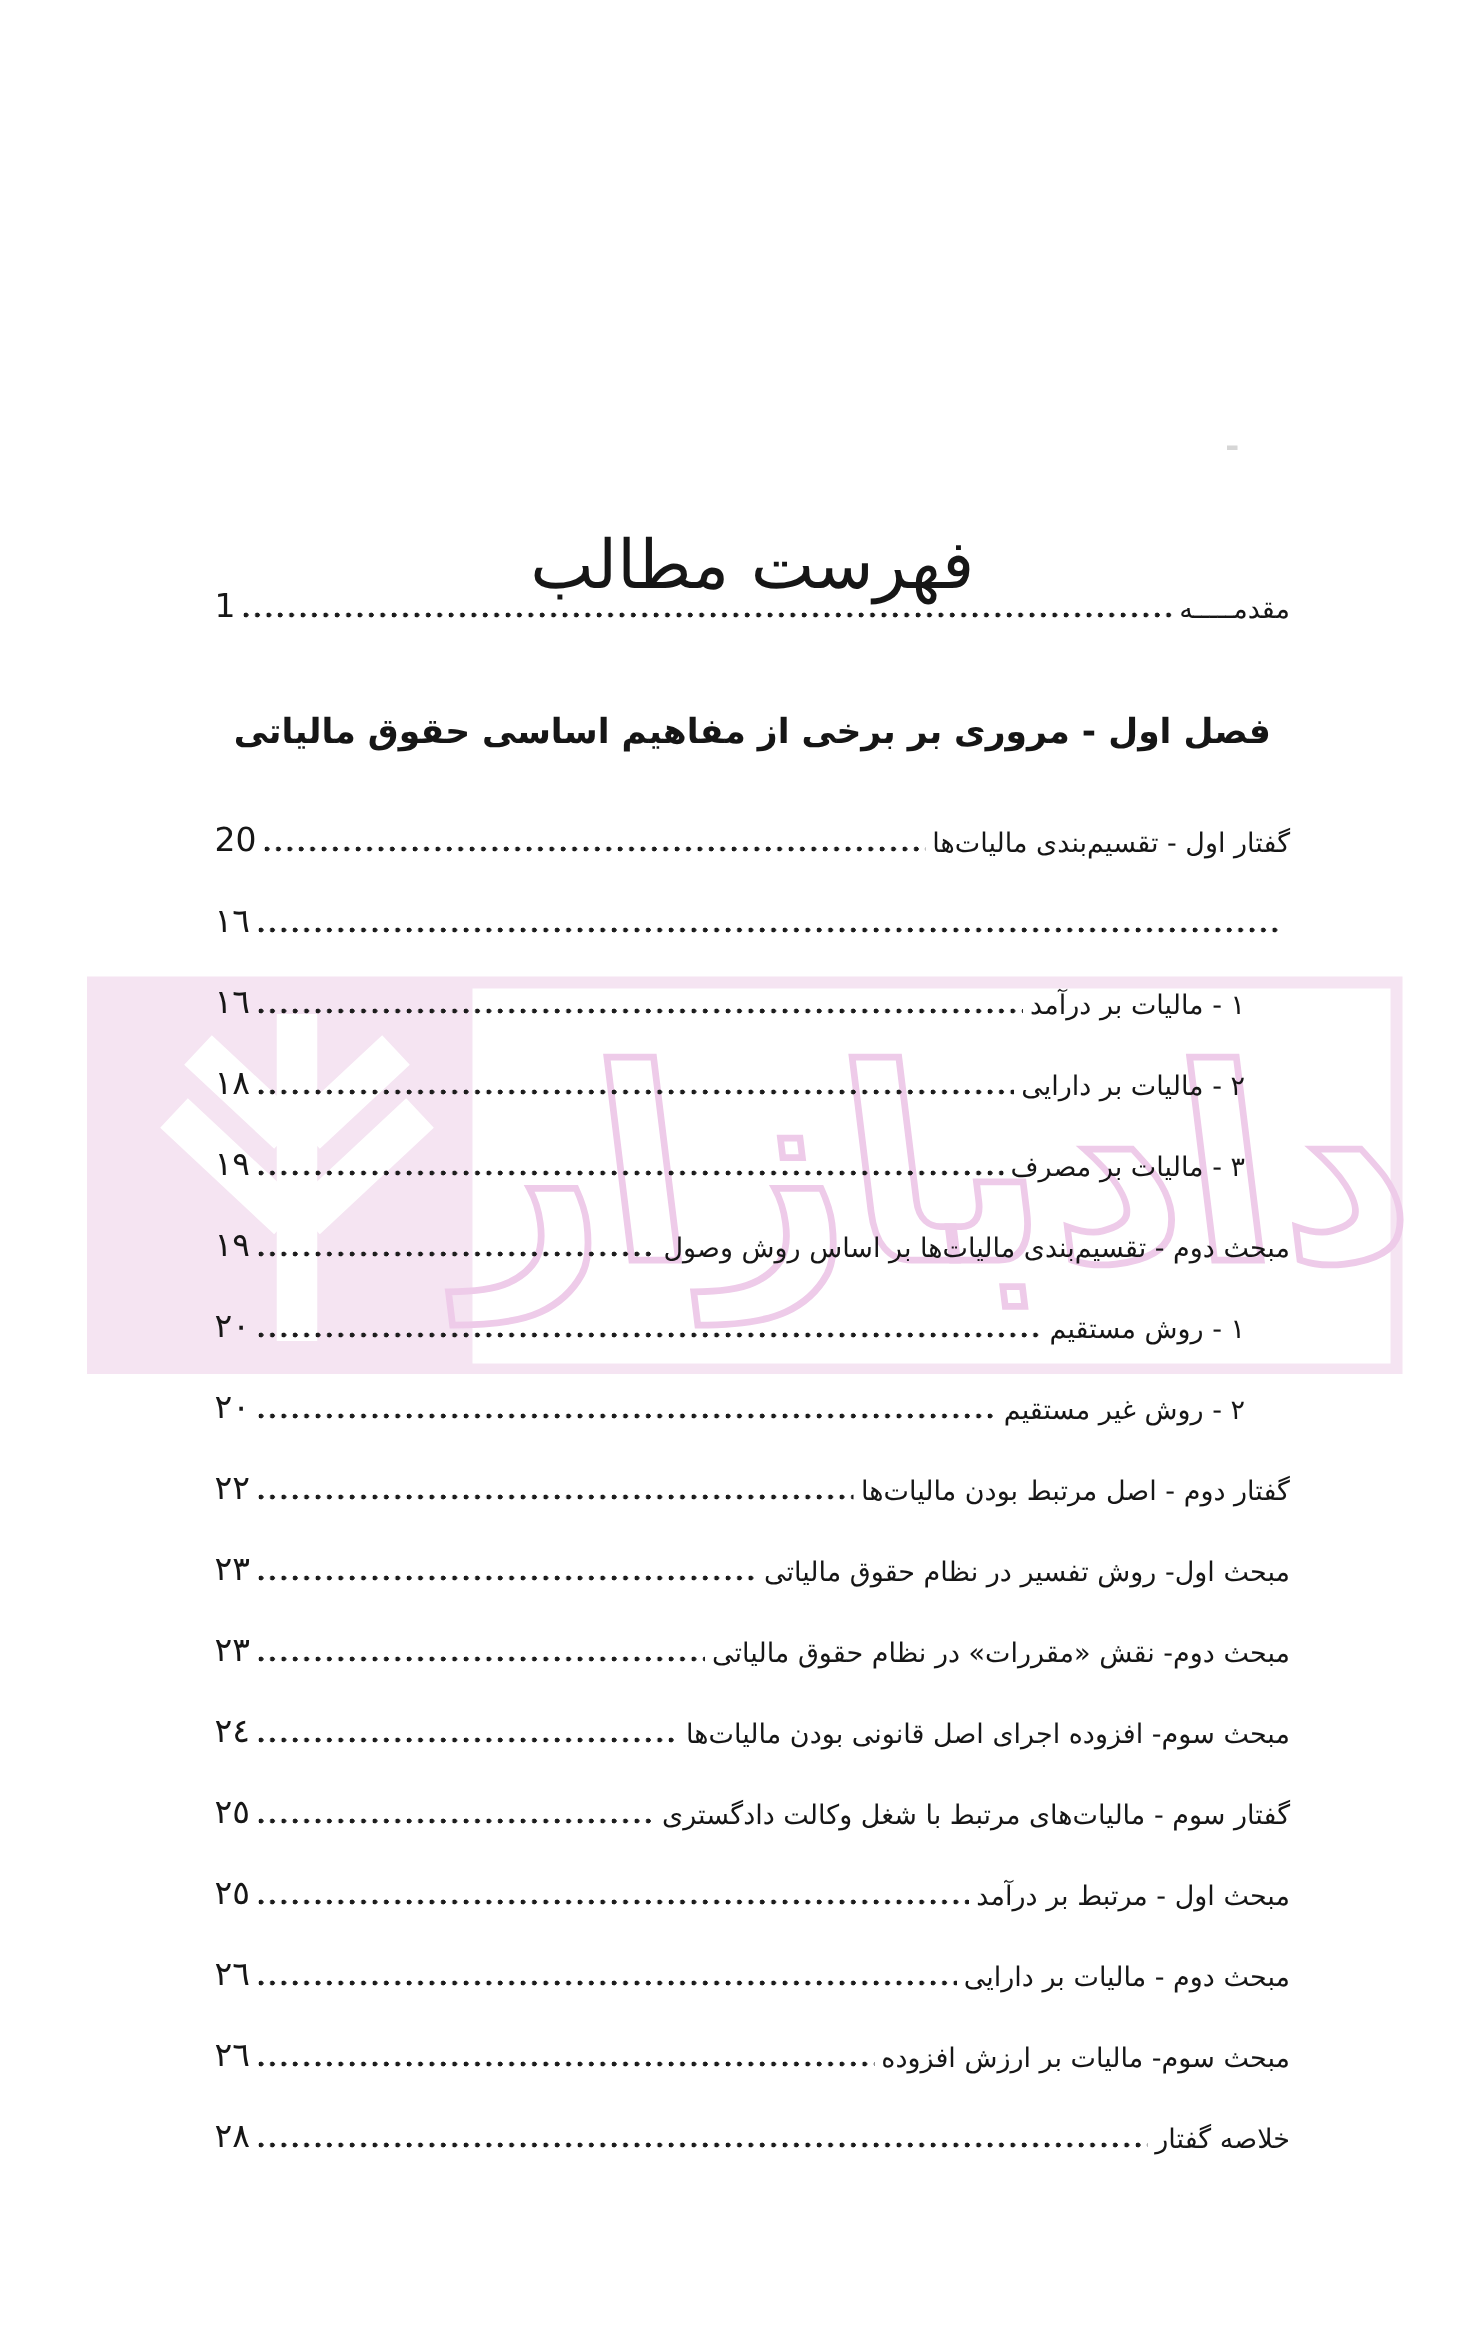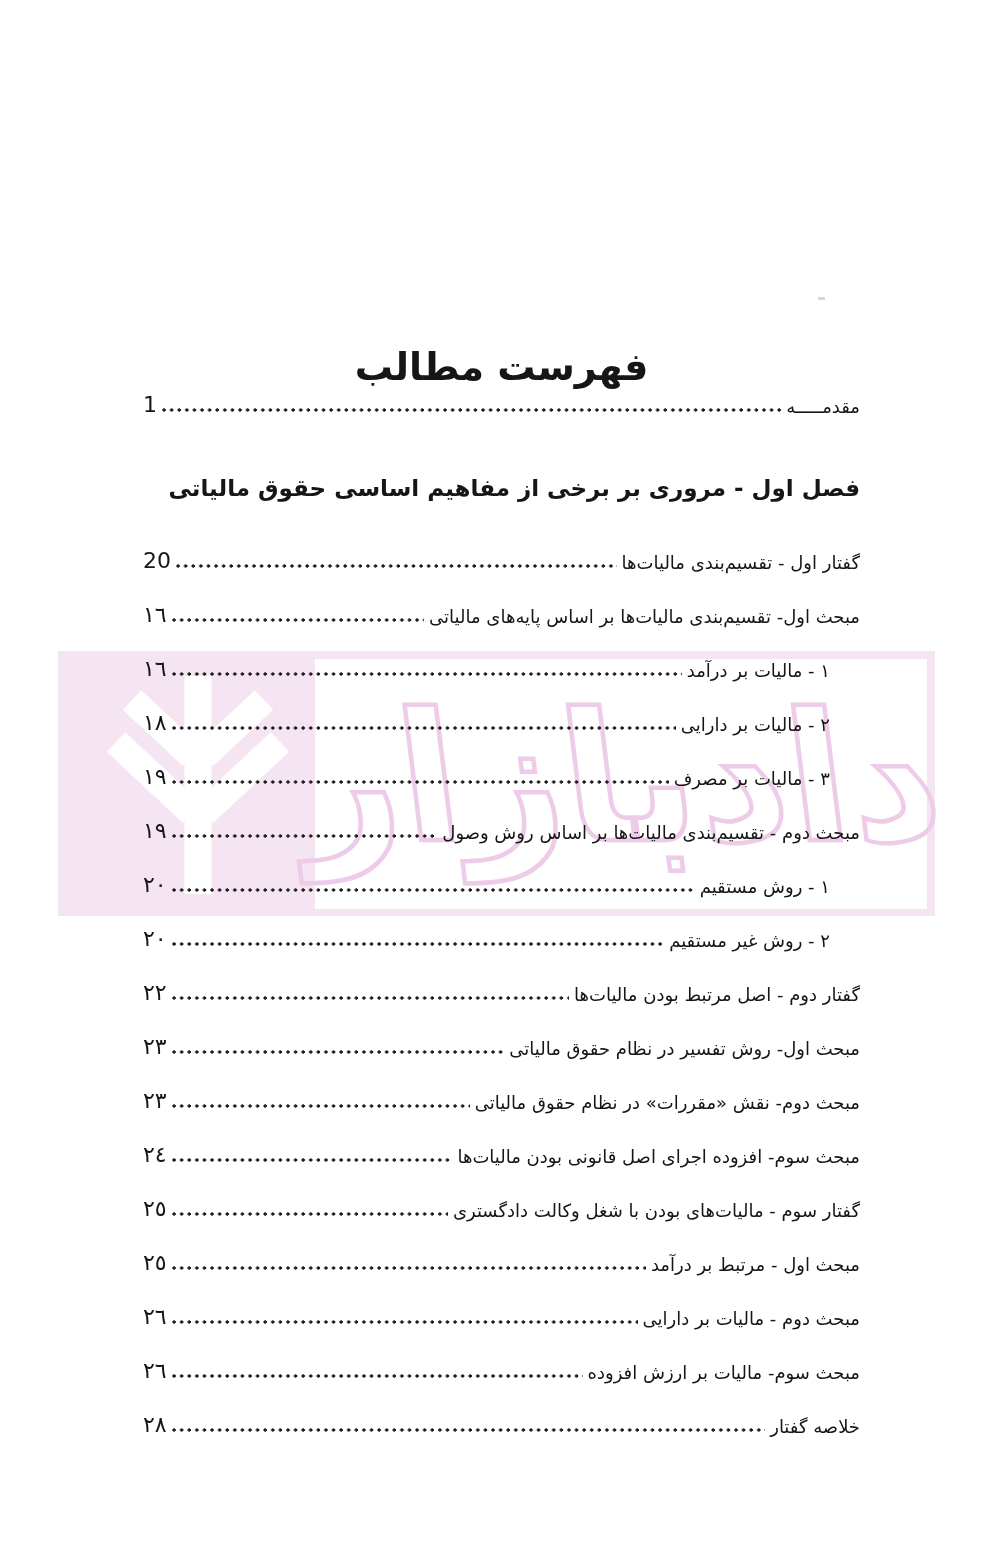--- a/index.html
+++ b/index.html
@@ -17,25 +17,25 @@
     direction:rtl;text-align:right;white-space:nowrap;
     font-size:178px;font-weight:bold;line-height:246px;letter-spacing:6px;
     color:transparent;-webkit-text-stroke:4.5px #eecbe9;
     transform:skewX(7deg);
   }
   .speck{left:818px;top:297px;width:7px;height:3px;background:#c8c8c8;opacity:.75;z-index:1;}
   
   .content{z-index:2;}
   .page-title{
     left:143px;top:320px;width:717px;text-align:center;
-    font-size:38px;font-weight:bold;letter-spacing:0px;z-index:2;
+    font-size:45px;font-weight:normal;letter-spacing:0px;z-index:2;
   }
   .intro-row{left:143px;top:382px;width:717px;height:40px;z-index:2;}
   .chapter-heading{
-    left:143px;top:456px;width:717px;text-align:right;
+    left:143px;top:456px;width:717px;text-align:center;
     font-size:23px;font-weight:bold;z-index:2;
   }
   .toc{left:143px;top:529px;width:717px;z-index:2;}
   .row{
     height:54px;display:flex;direction:rtl;align-items:flex-end;
     padding-bottom:10px;box-sizing:border-box;
   }
   .intro-row{display:flex;direction:rtl;align-items:flex-end;padding-bottom:5px;box-sizing:border-box;}
   .row.sub{padding-right:30px;}
   .t{font-size:18px;white-space:nowrap;}
@@ -73,21 +73,20 @@
 
 <h2 class="layer chapter-heading content">فصل اول - مروری بر برخی از مفاهیم اساسی حقوق مالیاتی</h2>
 
 <div class="layer toc content">
   <div class="row">
     <span class="t">گفتار اول - تقسیم‌بندی مالیات‌ها</span>
     <span class="leader"></span>
     <span class="p">20</span>
   </div>
   <div class="row">
-    <span class="t">مبحث اول- تقسیم‌بندی مالیات‌ها بر اساس پایه‌های مالیاتی</span>
     <span class="leader"></span>
     <span class="p">١٦</span>
   </div>
   <div class="row sub">
     <span class="t">۱ - مالیات بر درآمد</span>
     <span class="leader"></span>
     <span class="p">١٦</span>
   </div>
   <div class="row sub">
     <span class="t">۲ - مالیات بر دارایی</span>
@@ -128,21 +127,21 @@
     <span class="t">مبحث دوم- نقش «مقررات» در نظام حقوق مالیاتی</span>
     <span class="leader"></span>
     <span class="p">٢٣</span>
   </div>
   <div class="row">
     <span class="t">مبحث سوم- افزوده اجرای اصل قانونی بودن مالیات‌ها</span>
     <span class="leader"></span>
     <span class="p">٢٤</span>
   </div>
   <div class="row">
-    <span class="t">گفتار سوم - مالیات‌های بودن با شغل وکالت دادگستری</span>
+    <span class="t">گفتار سوم - مالیات‌های مرتبط با شغل وکالت دادگستری</span>
     <span class="leader"></span>
     <span class="p">٢٥</span>
   </div>
   <div class="row">
     <span class="t">مبحث اول - مرتبط بر درآمد</span>
     <span class="leader"></span>
     <span class="p">٢٥</span>
   </div>
   <div class="row">
     <span class="t">مبحث دوم - مالیات بر دارایی</span>

